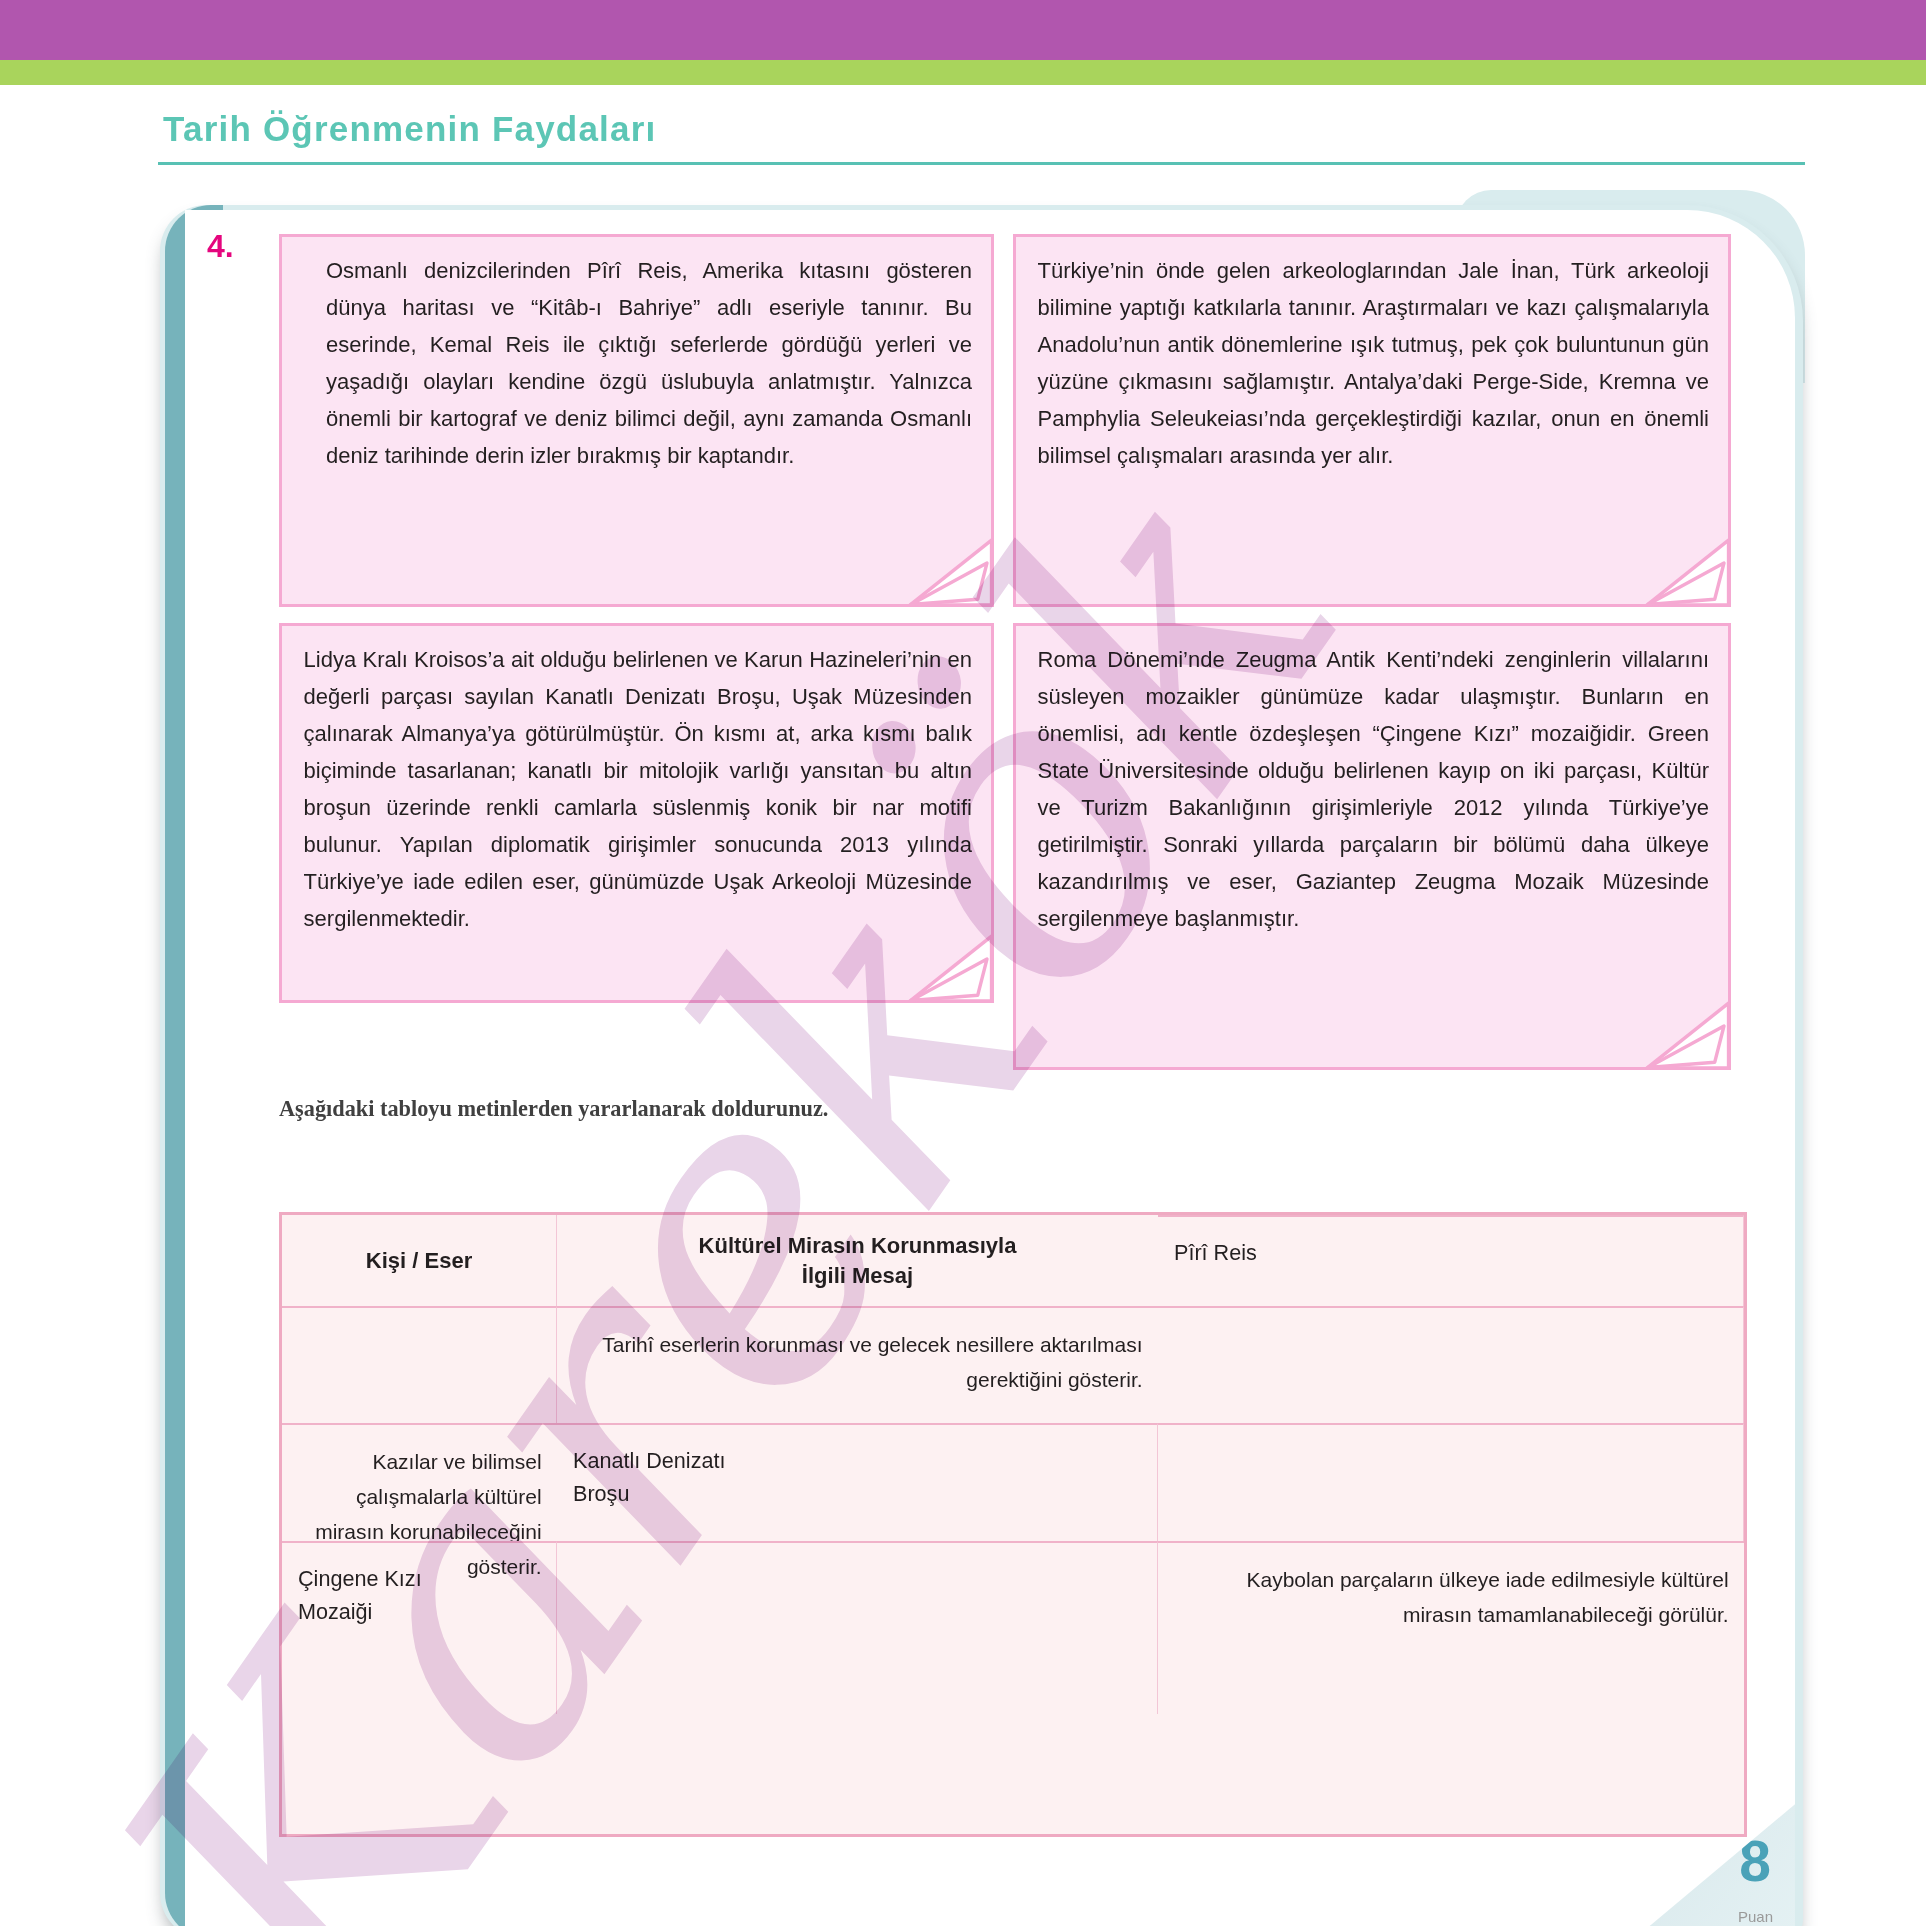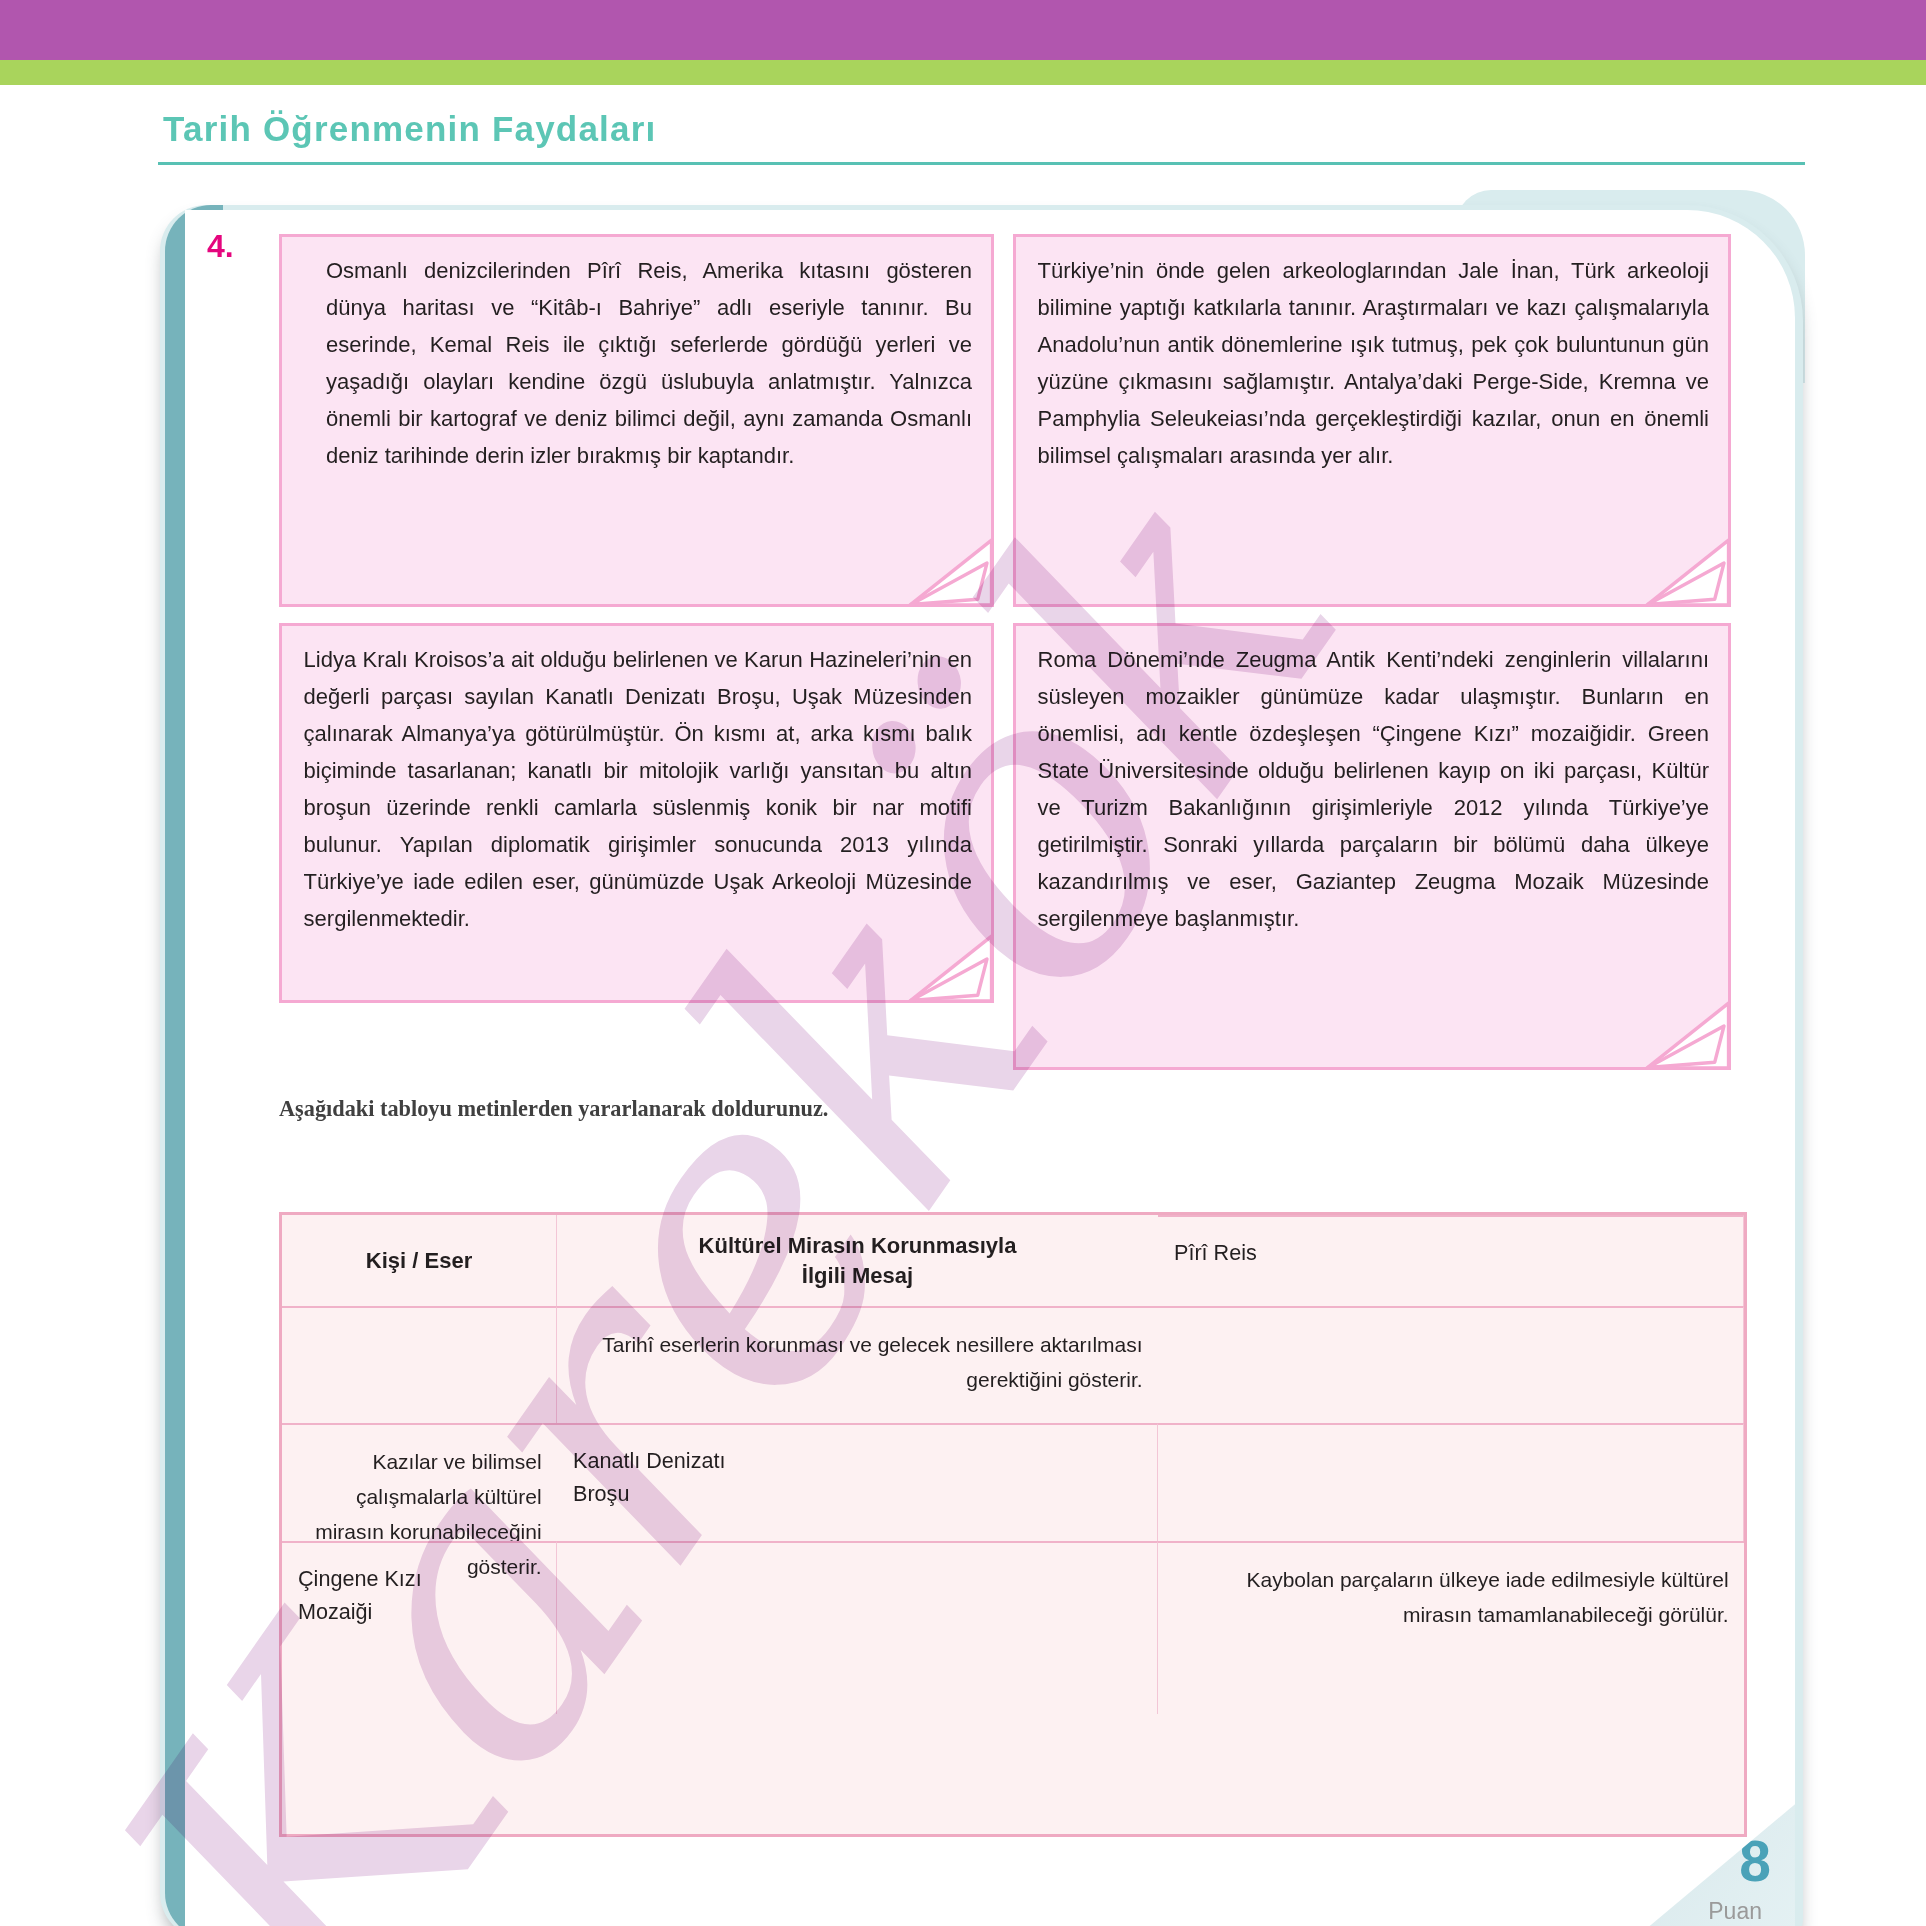--- a/index.html
+++ b/index.html
@@ -59,21 +59,21 @@
   .td-person  { padding:19px 13.5px 0 16px; line-height:33px; white-space:pre-line; }
   .td-blank   { }
   .td-message { padding:18.5px 15.4px 0 18.5px; font-size:21px; line-height:35px;text-align:right; }
 
   
   .puan-fold { position:absolute; right:0; bottom:0; width:154px; height:129px;
                clip-path:polygon(100% 0, 100% 100%, 0 100%);
                background:linear-gradient(128deg,#93a8ad 0%,#c4d8dc 9%,#dcebee 28%,#e4f1f3 100%); }
   .puan-value { position:absolute; right:24px; bottom:39px; font-size:57px; font-weight:bold;
                 color:#4aa2b8; }
-  .puan-label { position:absolute; right:33px; bottom:8.5px; font-size:23px; color:#9a9a9a;text-align:right; }
+  .puan-label { position:absolute; right:22px; bottom:8.5px; font-size:15px; color:#9a9a9a;text-align:right; }
 </style>
 </head>
 <body>
 
 <div class="abs bar-purple"></div>
 <div class="abs bar-green"></div>
 
 <div class="abs page-title">Tarih Öğrenmenin Faydaları</div>
 <div class="abs title-rule"></div>
 

